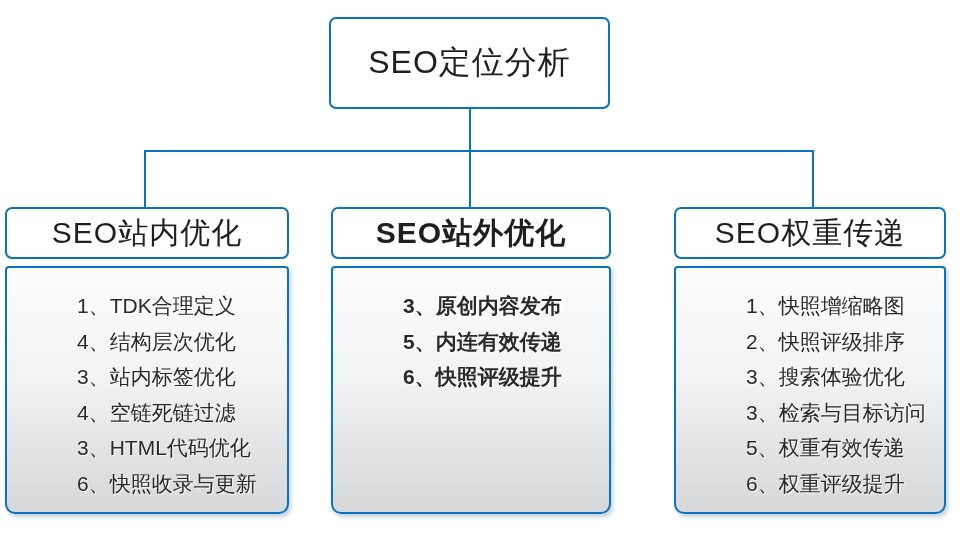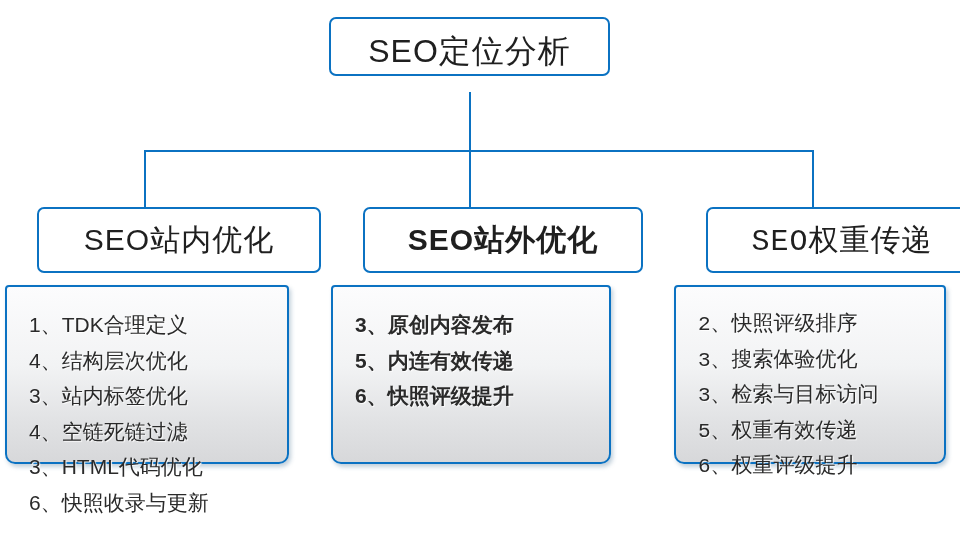--- a/index.html
+++ b/index.html
@@ -33,59 +33,58 @@
     border-radius: 7px;
     display: flex;
     align-items: center;
     justify-content: center;
     color: var(--text);
   }
   .root-box {
     left: 329px;
     top: 17px;
     width: 281px;
-    height: 59px;
+    height: 92px;
     font-size: 32px;
     letter-spacing: 1px;
-    align-items: flex-end;
   }
   .header-box {
     top: 207px;
-    height: 66px;
+    height: 52px;
     font-size: 30px;
     letter-spacing: 1px;
     z-index: 2;
-    margin-left: 32px;
   }
   .body-box {
     position: absolute;
-    top: 285px;
-    height: 179px;
+    top: 266px;
+    height: 248px;
     box-sizing: border-box;
     border: 2px solid var(--accent);
     border-radius: 4px 4px 10px 10px;
     background: linear-gradient(180deg, #fcfcfd 0%, #f2f3f4 45%, #e2e3e5 75%, #d7d8da 100%);
     box-shadow: 2px 3px 4px rgba(120, 150, 175, 0.45);
     z-index: 1;
+    padding-left: 48px;
   }
   .body-box ul {
     list-style: none;
     margin: 0;
     padding: 20px 8px 0 22px;
   }
   .body-box li {
     font-size: 21px;
     line-height: 35.5px;
     color: #2a2a2a;
     text-shadow: 1px 1px 1px rgba(255, 255, 255, 0.95);
     white-space: nowrap;
   }
   .col-0 { left: 5px;   width: 284px; }
   .col-1 { left: 331px; width: 280px; font-weight: bold; }
-  .col-2 { left: 674px; width: 272px; font-family: Liberation Mono, monospace; }
+  .col-2 { left: 674px; width: 272px; }
 </style>
 </head>
 <body>
 
 <div class="canvas">
 
   <div class="line" style="left:469px; top:92px; width:2px; height:60px;"></div>
   <div class="line" style="left:144px; top:150px; width:670px; height:2px;"></div>
   <div class="line" style="left:144px; top:150px; width:2px; height:58px;"></div>
   <div class="line" style="left:469px; top:150px; width:2px; height:58px;"></div>
@@ -118,20 +117,21 @@
       <li>5、内连有效传递</li>
       <li>6、快照评级提升</li>
     </ul>
   </div>
 
   <div class="node-box header-box col-2">
     <span>SEO权重传递</span>
   </div>
   <div class="body-box col-2">
     <ul>
+      <li>1、快照增缩略图</li>
       <li>2、快照评级排序</li>
       <li>3、搜索体验优化</li>
       <li>3、检索与目标访问</li>
       <li>5、权重有效传递</li>
       <li>6、权重评级提升</li>
     </ul>
   </div>
 
 </div>
 

